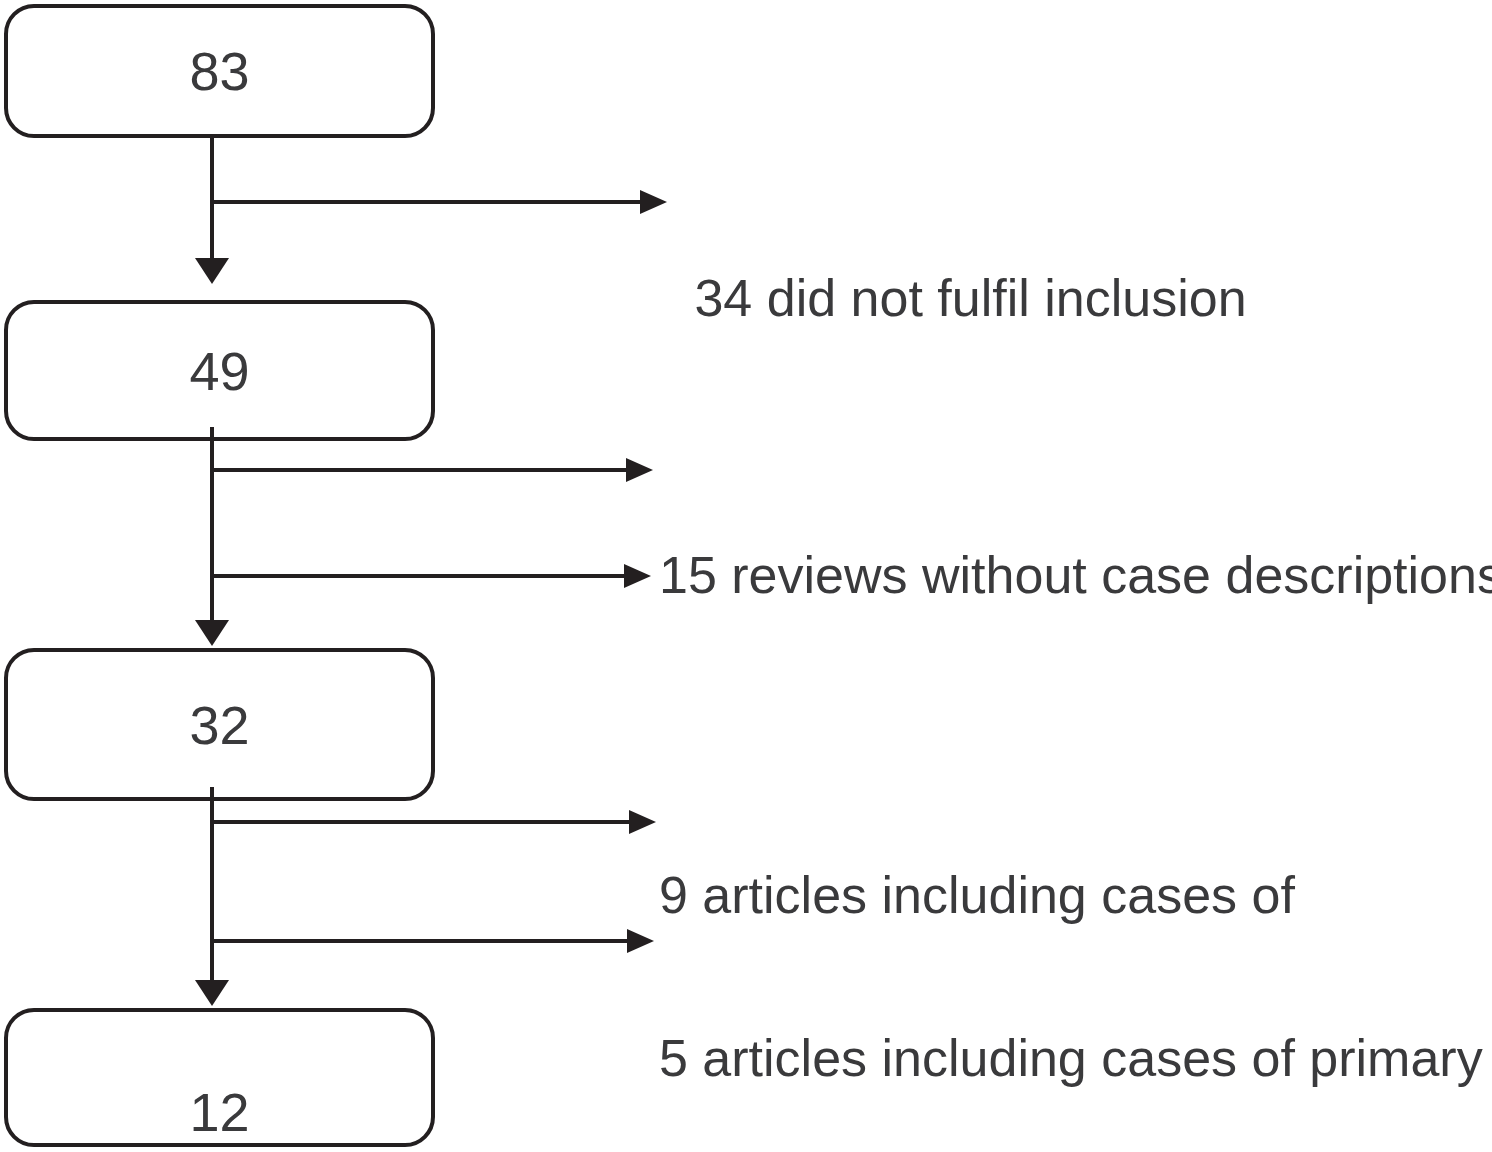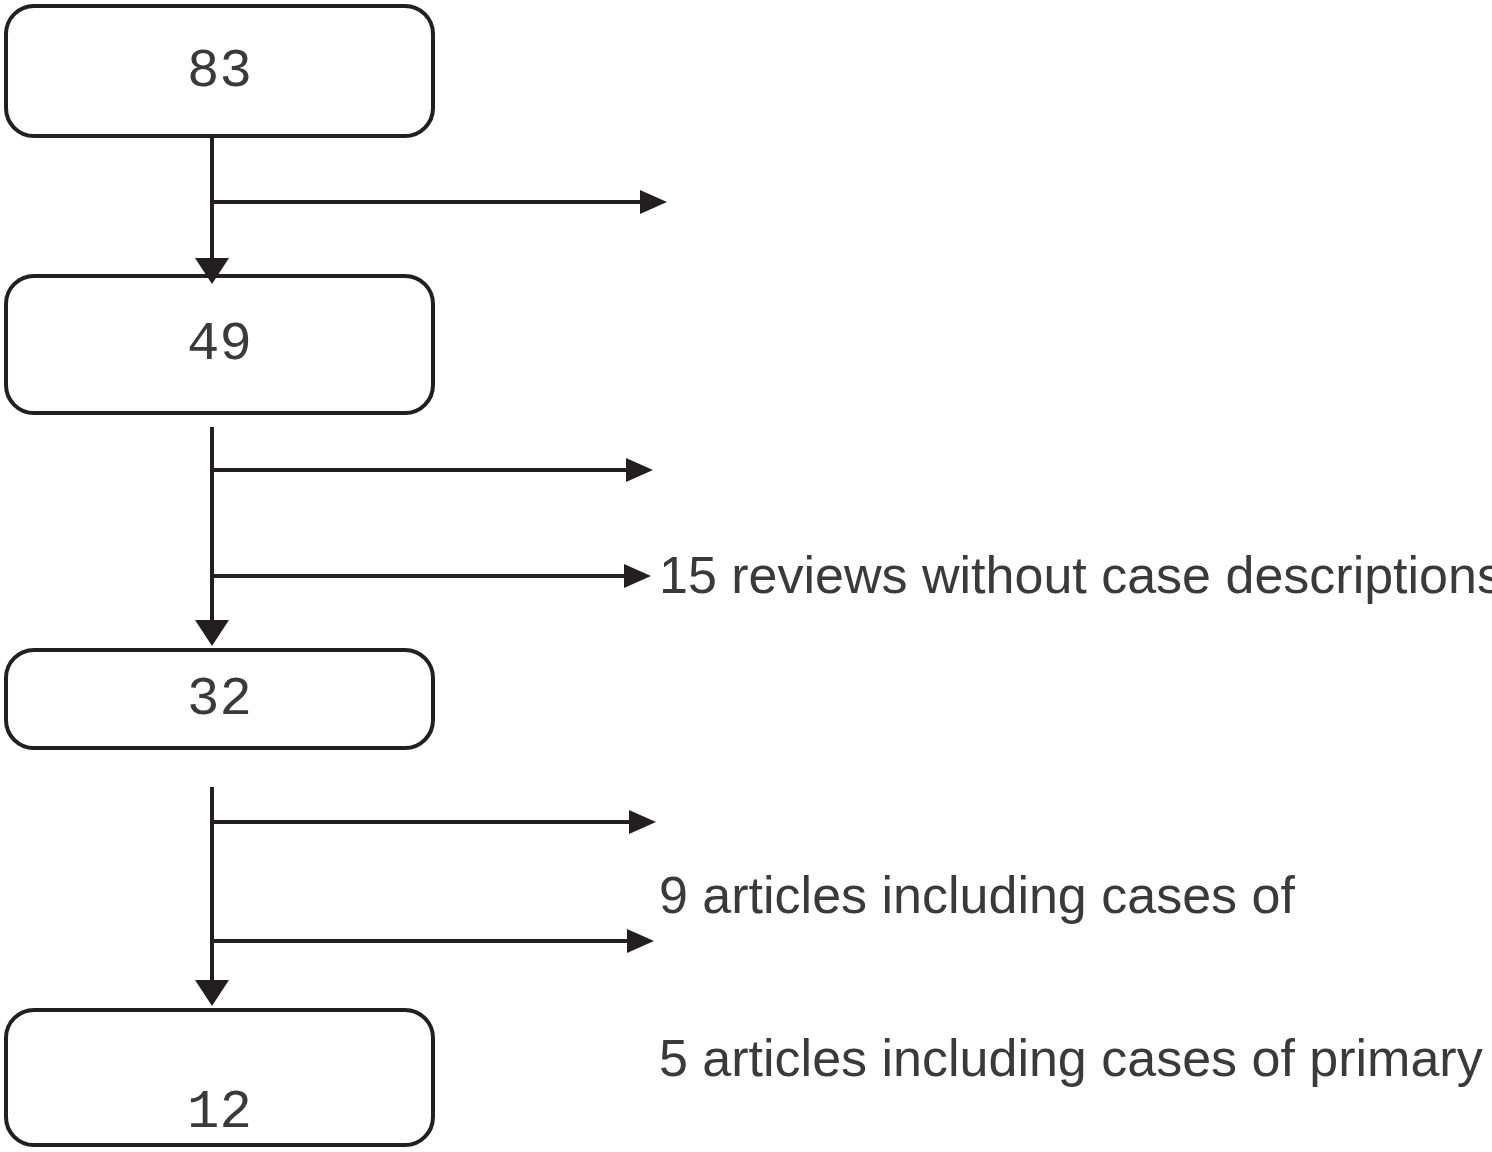--- a/index.html
+++ b/index.html
@@ -20,25 +20,24 @@
     position: absolute;
     box-sizing: border-box;
     background: #ffffff;
     border: 4px solid #231f20;
     border-radius: 30px;
     display: flex;
     align-items: center;
     justify-content: center;
     font-size: 54px;
     color: #3a3a3c;
-    font-family: Liberation Mono, monospace;
   }
   #box-83 { left: 4px;  top: 4px;    width: 431px; height: 134px; }
-  #box-49 { left: 4px;  top: 274px;  width: 431px; height: 141px; }
-  #box-32 { left: 4px;  top: 648px;  width: 431px; height: 102px; }
+  #box-49 { left: 4px;  top: 300px;  width: 431px; height: 141px; }
+  #box-32 { left: 4px;  top: 648px;  width: 431px; height: 153px; }
   #box-12 { left: 4px;  top: 1008px; width: 431px; height: 139px; align-items: flex-end; }
 
   
   .vline {
     position: absolute;
     left: 210px;
     width: 4px;
     background: #231f20;
   }
   #vline-1 { top: 138px; height: 121px; }
@@ -129,20 +128,21 @@
   <div class="hline" id="hline-2"></div>
   <div class="arrowhead-right" id="hhead-2"></div>
   <div class="hline" id="hline-3"></div>
   <div class="arrowhead-right" id="hhead-3"></div>
   <div class="hline" id="hline-4"></div>
   <div class="arrowhead-right" id="hhead-4"></div>
   <div class="hline" id="hline-5"></div>
   <div class="arrowhead-right" id="hhead-5"></div>
 
   <div class="annotation" id="ann-1">
+    <div> 34 did not fulfil inclusion</div>
   </div>
   <div class="annotation" id="ann-2">
     <div>15 reviews without case descriptions</div>
   </div>
   <div class="annotation" id="ann-4">
     <div>9 articles including cases of</div>
   </div>
   <div class="annotation" id="ann-5">
     <div>5 articles including cases of primary</div>
     

